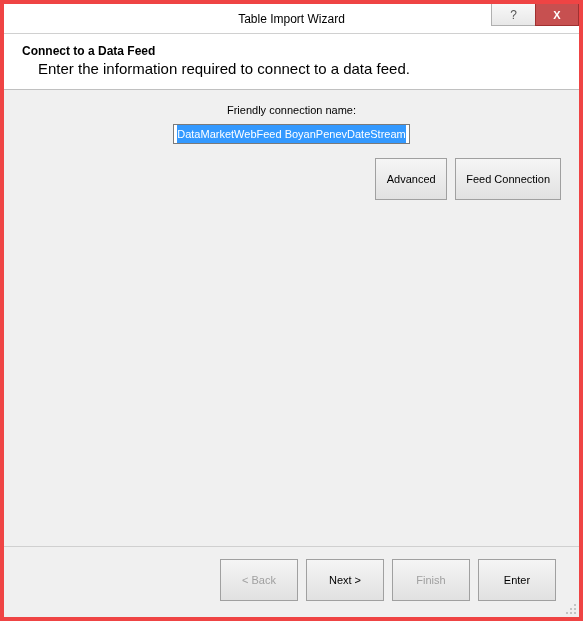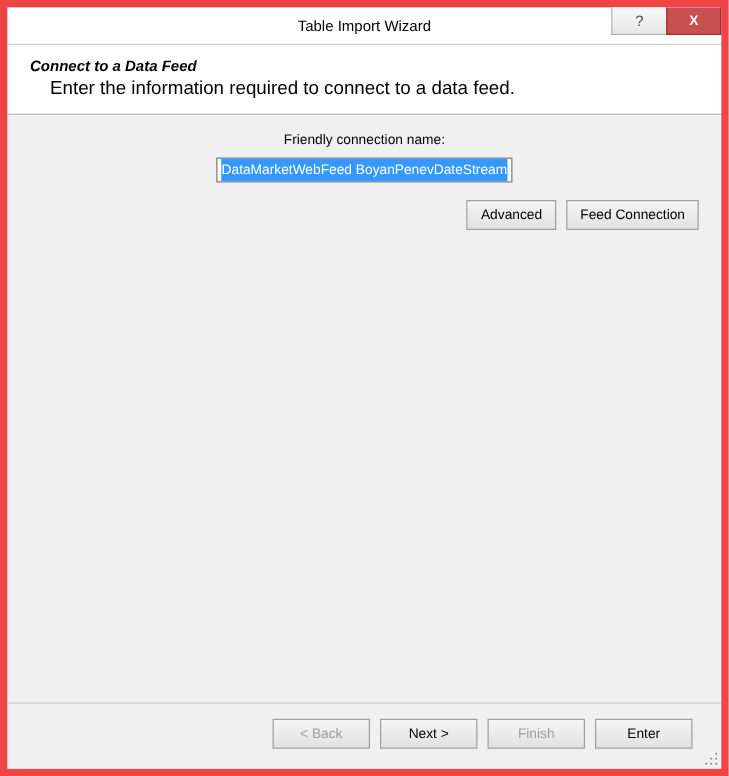--- a/index.html
+++ b/index.html
@@ -10,24 +10,24 @@
       margin: 0;
       padding: 0;
       background: #fff;
       width: 583px;
       height: 621px;
       overflow: hidden;
     }
     .window {
       width: 583px;
       height: 621px;
-      border: 6px solid #ef4444;
+      border: 4px solid #ef4444;
       display: flex;
       flex-direction: column;
-      background: #f0abfc;
+      background: #404040;
     }
     .titlebar {
       height: 30px;
       background: #fff;
       border-bottom: 1px solid #d0d0d0;
       display: flex;
       align-items: center;
       position: relative;
     }
     .titlebar-title {
@@ -68,21 +68,20 @@
     }
     .header {
       padding: 10px 18px 12px 18px;
       background: #fff;
     }
     .header-title {
       font-size: 12px;
       font-weight: bold;
       color: #000;
       margin-bottom: 2px;
-      font-style: italic;
     }
     .header-subtitle {
       font-size: 15px;
       color: #000;
       padding-left: 16px;
     }
     .divider {
       height: 1px;
       background: #c0c0c0;
       margin: 0;
@@ -121,21 +120,21 @@
       padding: 1px 0;
       line-height: 16px;
     }
     .button-row {
       display: flex;
       justify-content: flex-end;
       gap: 8px;
     }
     .btn {
       min-width: 72px;
-      height: 24px;
+      height: 42px;
       background: linear-gradient(#f5f5f5, #e1e1e1);
       border: 1px solid #a0a0a0;
       font-size: 11px;
       color: #000;
       padding: 0 10px;
       cursor: default;
       display: inline-flex;
       align-items: center;
       justify-content: center;
     }

